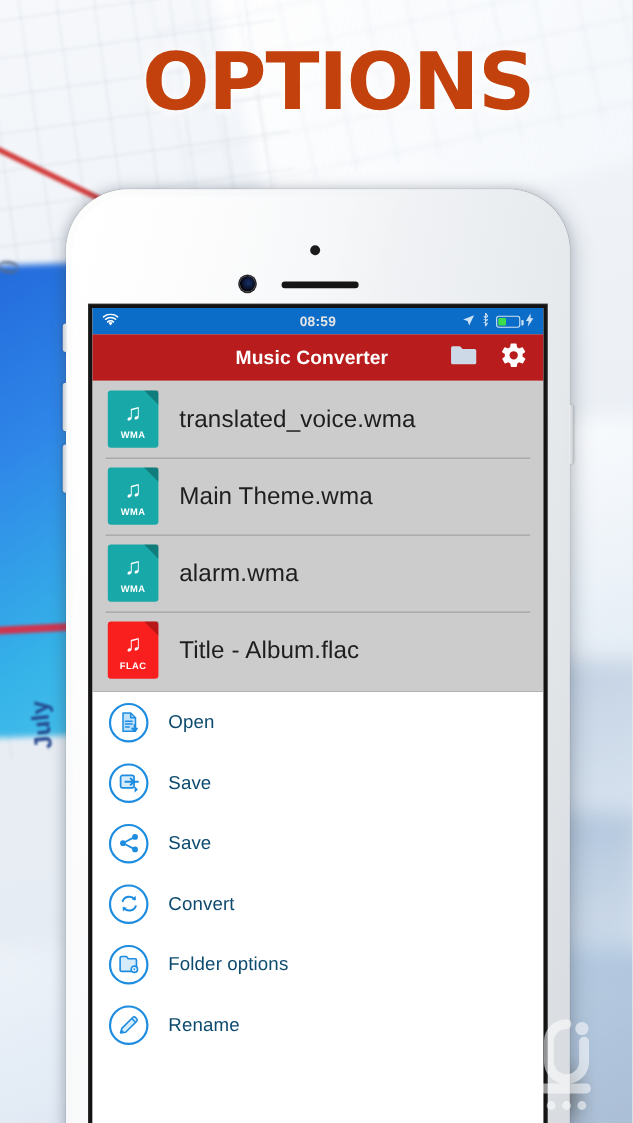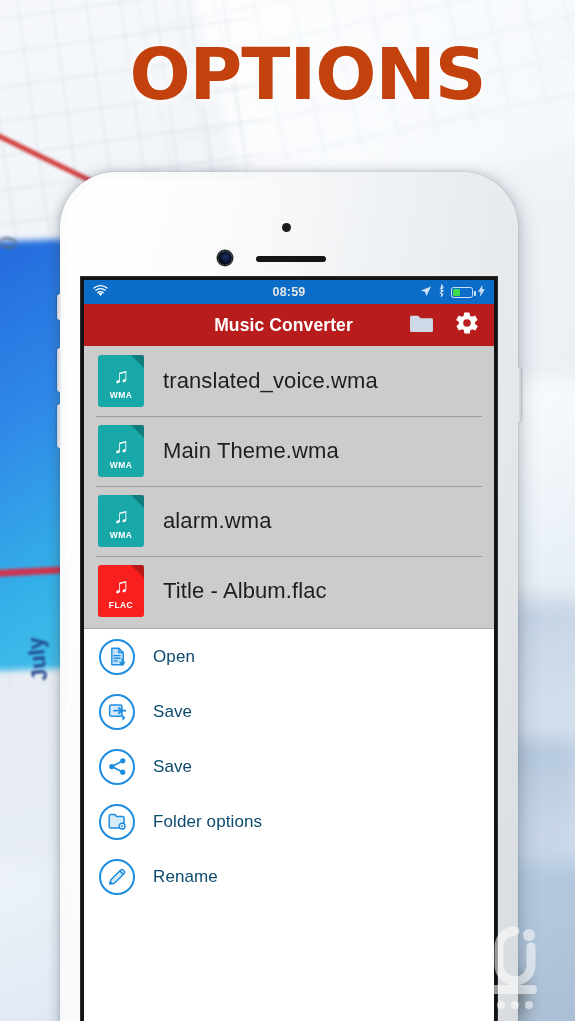--- a/index.html
+++ b/index.html
@@ -557,20 +557,31 @@
             <svg width="21" height="21" viewBox="0 0 24 24">
               <circle cx="18" cy="5.5" r="3" fill="#1e8de0"></circle>
               <circle cx="18" cy="18.5" r="3" fill="#1e8de0"></circle>
               <circle cx="5.5" cy="12" r="3" fill="#1e8de0"></circle>
               <path d="M8.2 10.6l7.2-3.8M8.2 13.4l7.2 3.8" stroke="#1e8de0" stroke-width="1.9" stroke-linecap="round"></path>
             </svg>
           </span>
           <span class="menu-label">Save</span>
         </div>
 
+        <div class="menu-row">
+          <span class="menu-icon">
+            <svg width="21" height="21" viewBox="0 0 24 24">
+              <path d="M5.2 9.4A7.2 7.2 0 0117.6 7.6" fill="none" stroke="#1e8de0" stroke-width="2" stroke-linecap="round"></path>
+              <path d="M18.8 14.6A7.2 7.2 0 016.4 16.4" fill="none" stroke="#1e8de0" stroke-width="2" stroke-linecap="round"></path>
+              <path d="M18.6 3.8l.3 4.4-4.4-.5z" fill="#1e8de0"></path>
+              <path d="M5.4 20.2l-.3-4.4 4.4.5z" fill="#1e8de0"></path>
+            </svg>
+          </span>
+          <span class="menu-label">Convert</span>
+        </div>
 
         <div class="menu-row">
           <span class="menu-icon">
             <svg width="21" height="21" viewBox="0 0 24 24">
               <path d="M2.5 5.5A1.5 1.5 0 014 4h5l2 2.4h7a1.5 1.5 0 011.5 1.5v10A1.5 1.5 0 0117.5 19.5H4A1.5 1.5 0 012.5 18z" fill="#d6ecfb" stroke="#1e8de0" stroke-width="1.7" stroke-linejoin="round"></path>
               <circle cx="17.3" cy="17.3" r="3.3" fill="#ffffff" stroke="#1e8de0" stroke-width="1.7"></circle>
               <circle cx="17.3" cy="17.3" r="1.1" fill="#1e8de0"></circle>
             </svg>
           </span>
           <span class="menu-label">Folder options</span>

